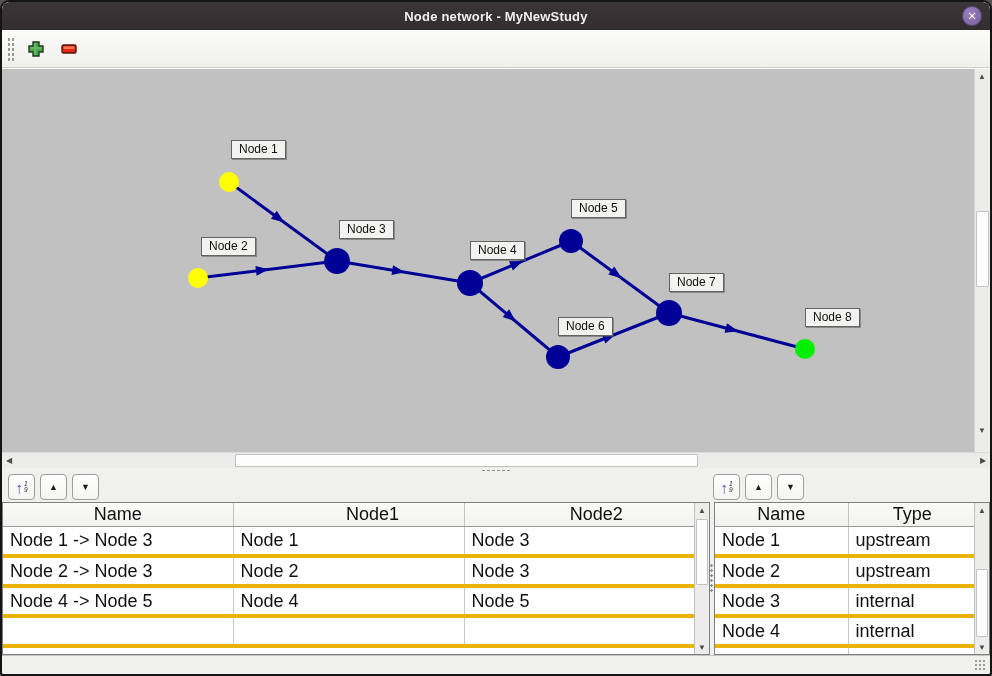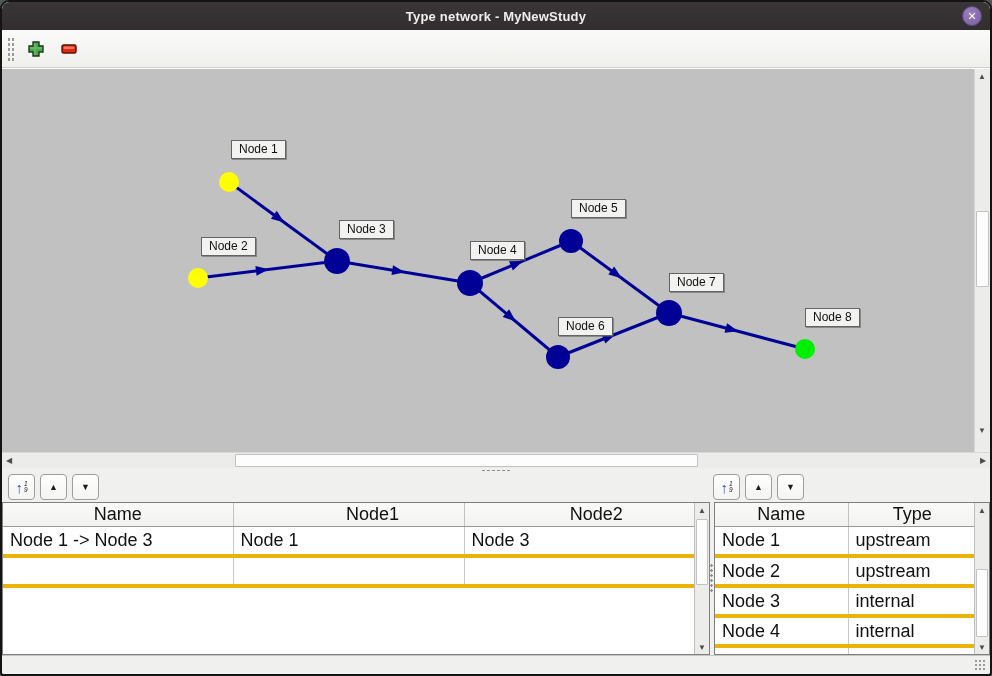--- a/index.html
+++ b/index.html
@@ -104,21 +104,21 @@
     background-image:radial-gradient(#9a9a96 1px, transparent 1.2px);
     background-size:4px 4px; cursor:nwse-resize;
   }
 </style>
 </head>
 <body>
 
 <div class="window">
 
   <div class="titlebar">
-    <span class="title">Type network - MyNewStudy</span>
+    <span class="title">Node network - MyNewStudy</span>
     <div class="close-btn">
       <span>✕</span>
     </div>
   </div>
 
   <div class="toolbar">
     <div class="tb-handle"></div>
     <div class="tb-btn icon-plus">
       <span>
         <svg width="16" height="16" viewBox="0 0 16 16">
@@ -228,20 +228,30 @@
             <th style="width: 264px;">Node2</th>
           </tr>
         </thead>
       <tbody id="edge-body">
           <tr>
             <td>Node 1 -&gt; Node 3</td>
             <td>Node 1</td>
             <td>Node 3</td>
           </tr>
           <tr>
+            <td>Node 2 -&gt; Node 3</td>
+            <td>Node 2</td>
+            <td>Node 3</td>
+          </tr>
+          <tr>
+            <td>Node 4 -&gt; Node 5</td>
+            <td>Node 4</td>
+            <td>Node 5</td>
+          </tr>
+          <tr>
             <td>&nbsp;</td>
             <td>&nbsp;</td>
             <td>&nbsp;</td>
           </tr>
         </tbody>
     </table>
     <div class="tbl-scroll">
       <div class="arr" style="top:0; left:0;">▲</div>
       <div class="thumb" style="left:1px; top:16px; width:12px; height:66px;"></div>
       <div class="arr" style="bottom:0; left:0;">▼</div>

